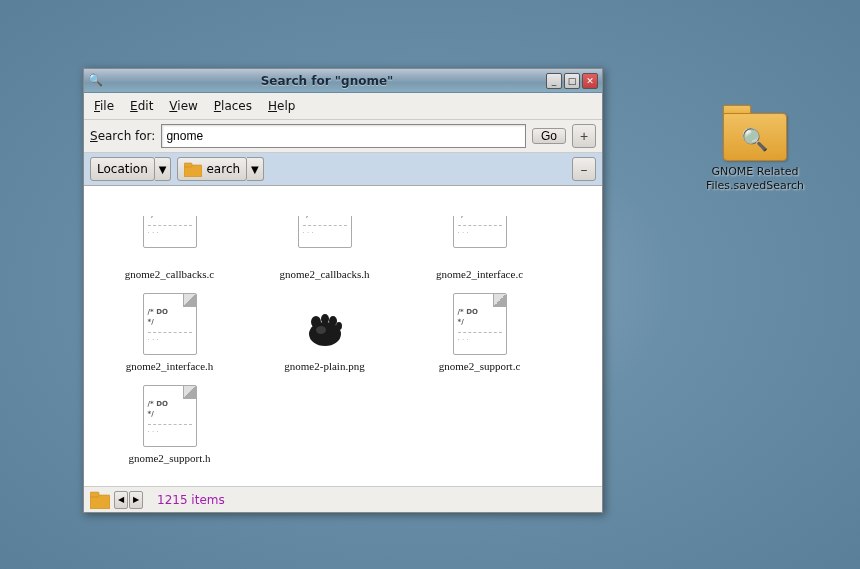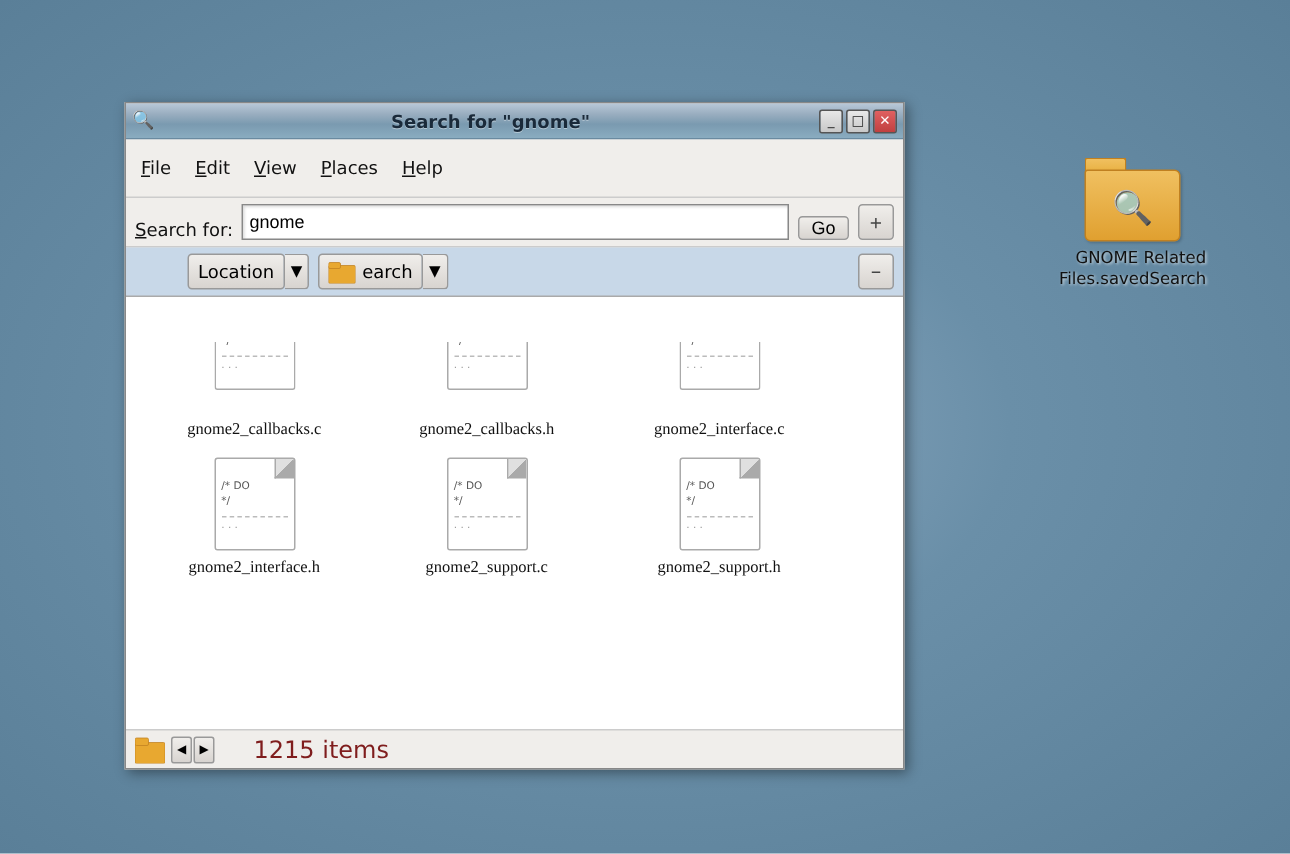--- a/index.html
+++ b/index.html
@@ -67,21 +67,21 @@
       cursor: pointer;
       color: #222;
     }
     .titlebar-btn.minimize { background: linear-gradient(to bottom, #e8e8e8, #c8c8c8); }
     .titlebar-btn.maximize { background: linear-gradient(to bottom, #e8e8e8, #c8c8c8); }
     .titlebar-btn.close { background: linear-gradient(to bottom, #e06060, #c04040); color: #fff; }
 
     
     .menubar {
       background: #f0eeeb;
-      height: 39px;
+      height: 27px;
       display: flex;
       align-items: center;
       padding: 0 4px;
       border-bottom: 1px solid #ccc;
       gap: 4px;
       flex-shrink: 0;
     }
     .menubar-item {
       padding: 2px 6px;
       font-size: 12px;
@@ -90,21 +90,21 @@
       color: #111;
     }
     .menubar-item .underline { text-decoration: underline; }
 
     
     .toolbar {
       background: #f0eeeb;
       padding: 4px 6px;
       border-bottom: 1px solid #ccc;
       display: flex;
-      align-items: flex-end;
+      align-items: center;
       gap: 6px;
       flex-shrink: 0;
     }
     .search-label {
       font-size: 12px;
       color: #111;
       white-space: nowrap;
     }
     .search-label .ul { text-decoration: underline; }
     .search-input {
@@ -146,21 +146,20 @@
       padding: 4px 6px;
       border-bottom: 1px solid #aaa;
       display: flex;
       align-items: center;
       gap: 6px;
       flex-shrink: 0;
     }
     .location-select-wrap {
       display: flex;
       gap: 0;
-      margin-left: 35px;
     }
     .select-arrow {
       height: 24px;
       background: linear-gradient(to bottom, #f0eeeb, #d8d4d0);
       border: 1px solid #999;
       border-left: none;
       border-radius: 0 3px 3px 0;
       padding: 0 4px;
       font-size: 10px;
       display: flex;
@@ -282,20 +281,21 @@
       height: 12px;
       background: linear-gradient(135deg, #e0e0e0 50%, #aaa 50%);
       border-left: 1px solid #aaa;
       border-bottom: 1px solid #aaa;
     }
     .c-file-text {
       margin-top: 10px;
       font-size: 7px;
       color: #555;
       line-height: 1.4;
+      font-weight: bold;
     }
     .c-file-dots {
       margin-top: 4px;
       width: 100%;
       border-top: 1px dashed #bbb;
       padding-top: 3px;
       font-size: 7px;
       color: #999;
     }
 
@@ -325,23 +325,23 @@
       background: linear-gradient(to bottom, #f0eeeb, #d8d4d0);
       border: 1px solid #999;
       border-radius: 2px;
       display: flex;
       align-items: center;
       justify-content: center;
       font-size: 8px;
       cursor: pointer;
     }
     .status-text {
-      font-size: 16px;
-      color: #7f1d1d;
-      margin-left: 22px;
+      font-size: 12px;
+      color: #a21caf;
+      margin-left: 10px;
     }
 
     
     .desktop-folder {
       position: absolute;
       right: 60px;
       top: 105px;
       display: flex;
       flex-direction: column;
       align-items: center;
@@ -379,21 +379,21 @@
       bottom: 8px;
       left: 50%;
       transform: translateX(-50%);
       color: #c07010;
       font-size: 22px;
       font-weight: bold;
     }
     .desktop-folder-label {
       font-size: 11px;
       color: #111;
-      text-align: right;
+      text-align: center;
       margin-top: 4px;
       text-shadow: 1px 1px 2px rgba(255,255,255,0.7);
       line-height: 1.3;
     }
 
     
     .gnome-svg {
       width: 56px;
       height: 56px;
     }
@@ -492,20 +492,33 @@
         <div class="file-icon">
           <div class="c-file-icon">
             <div class="c-file-text">/* DO<br>*/</div>
             <div class="c-file-dots">· · ·</div>
           </div>
         </div>
         <div class="file-label">gnome2_interface.h</div>
       </div>
 
 
+      <div class="file-item">
+        <div class="file-icon">
+          <svg class="gnome-svg" viewBox="0 0 56 56">
+            <ellipse cx="28" cy="38" rx="16" ry="12" fill="#1a1a1a"></ellipse>
+            <ellipse cx="19" cy="26" rx="5" ry="6" fill="#1a1a1a"></ellipse>
+            <ellipse cx="28" cy="23" rx="4" ry="5" fill="#1a1a1a"></ellipse>
+            <ellipse cx="36" cy="25" rx="4" ry="5" fill="#1a1a1a"></ellipse>
+            <ellipse cx="42" cy="30" rx="3" ry="4" fill="#1a1a1a"></ellipse>
+            <ellipse cx="24" cy="34" rx="5" ry="4" fill="#fff" opacity="0.15"></ellipse>
+          </svg>
+        </div>
+        <div class="file-label">gnome2-plain.png</div>
+      </div>
 
 
       <div class="file-item">
         <div class="file-icon">
           <div class="c-file-icon">
             <div class="c-file-text">/* DO<br>*/</div>
             <div class="c-file-dots">· · ·</div>
           </div>
         </div>
         <div class="file-label">gnome2_support.c</div>

